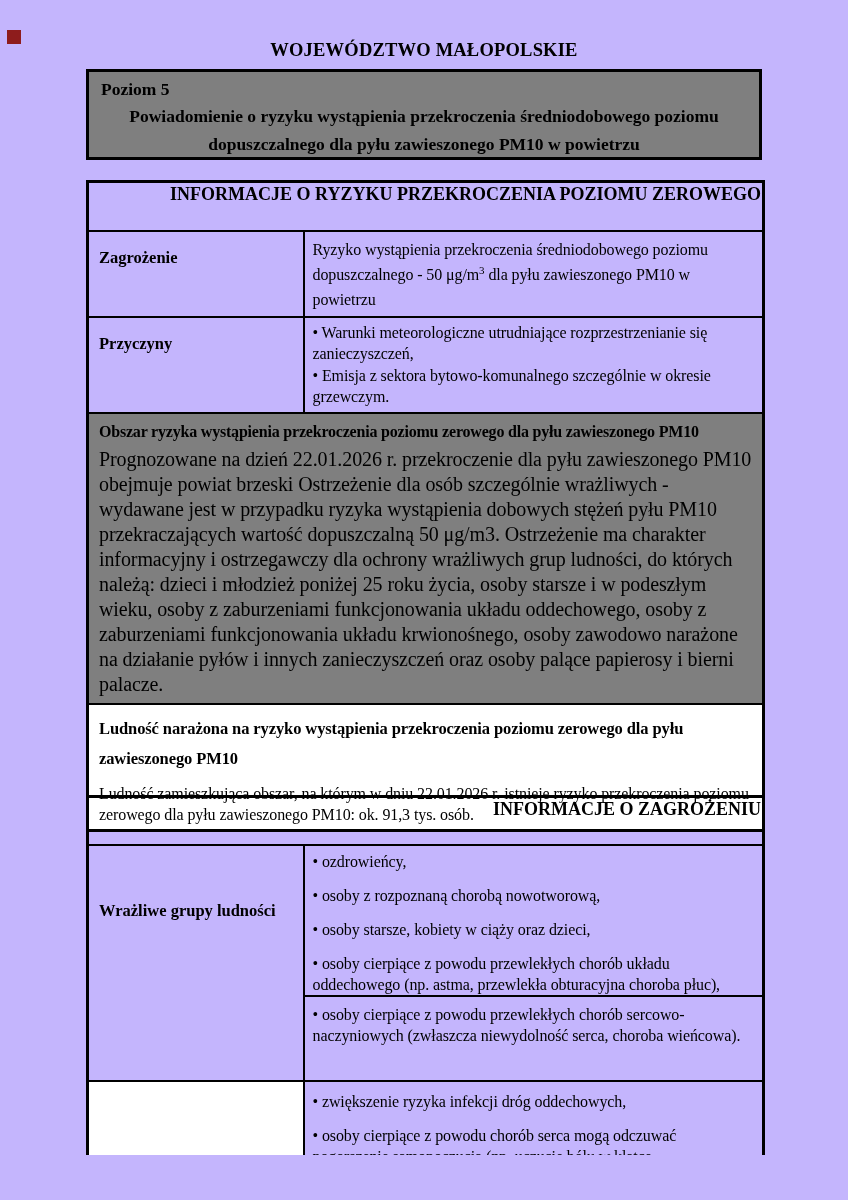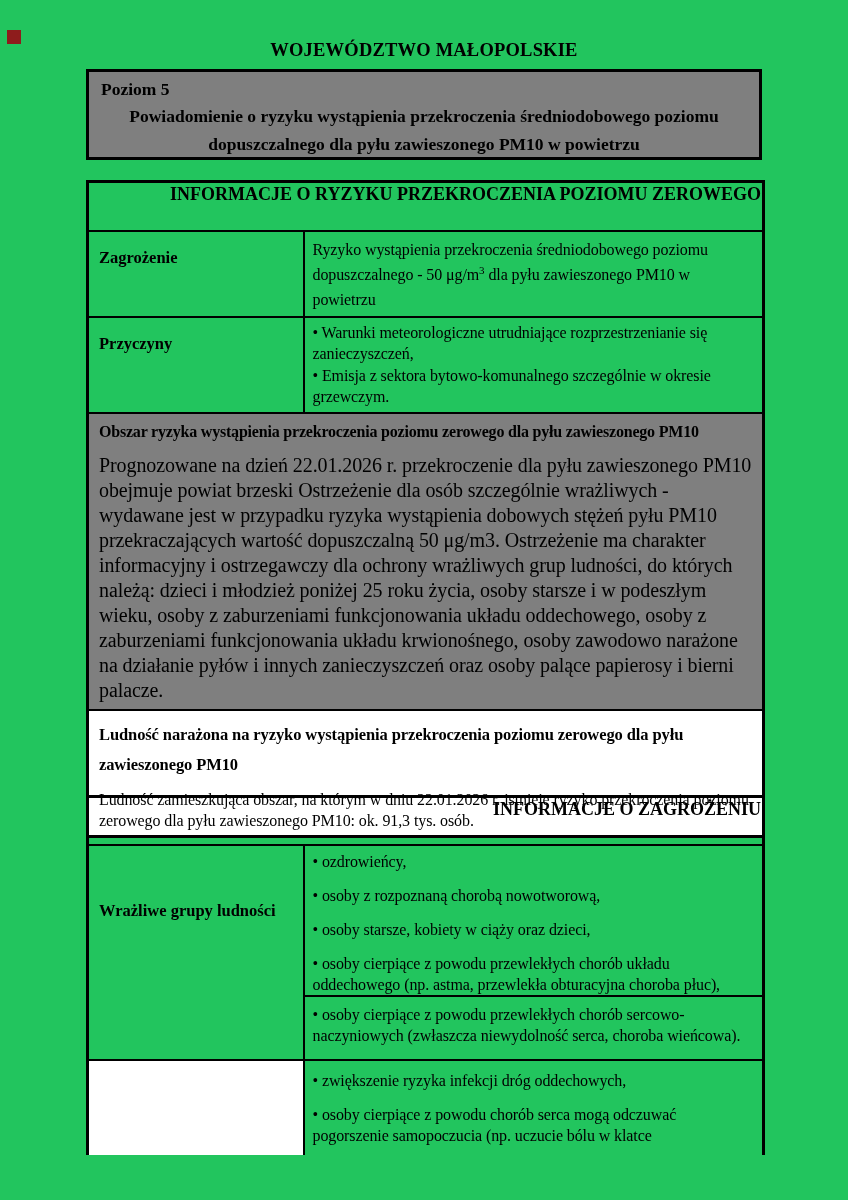--- a/index.html
+++ b/index.html
@@ -1,20 +1,20 @@
 <!DOCTYPE html>
 <html><head>
 <meta charset="utf-8">
 <style>
   html, body { margin: 0; padding: 0; background: #ffffff; }
   #page {
     position: relative;
     width: 848px;
     height: 1200px;
-    background: #22c55e;
+    background: #c4b5fd;
     font-family: "Liberation Serif", serif;
     color: #000000;
     overflow: hidden;
   }
   .red-square {
     position: absolute;
     left: 7px; top: 30px;
     width: 14px; height: 14px;
     background: #8e1c1c;
   }
@@ -85,21 +85,21 @@
   td.gray-cell {
     background: #7f7f7f;
     padding: 7px 10px 6px 10px;
     height: 203px;
   }
   .gray-hdr {
     font-weight: bold;
     font-size: 16px;
     letter-spacing: -0.2px;
     line-height: 22px;
-    margin-bottom: 10px;
+    margin-bottom: 4px;
     white-space: nowrap;
   }
   .gray-body { font-size: 20px; letter-spacing: -0.1px; line-height: 25px; }
 
   td.pop-cell { padding: 9px 10px 4px 10px; height: 116px; background: #ffffff; }
   .pop-hdr { font-weight: bold; font-size: 16.5px; line-height: 30px; letter-spacing: -0.1px; }
   .pop-body { font-size: 16px; letter-spacing: -0.1px; line-height: 21px; margin-top: 9px; }
 
   td.hdr-cell2 { height: 48px; }
   td.vuln-label-cell {
@@ -110,21 +110,21 @@
     line-height: 22px;
     white-space: nowrap;
   }
   td.bullets-cell {
     font-size: 16px;
     letter-spacing: -0.1px;
     padding: 5px 8px 0 8px;
     line-height: 21px;
   }
   td.cell-a { height: 147px; }
-  td.cell-b { height: 64px; padding-top: 7px; }
+  td.cell-b { height: 85px; padding-top: 7px; }
   td.cell-c { height: 160px; padding-top: 9px; }
   .bullet-spaced { margin-bottom: 13px; }
   .bullet-spaced:last-child { margin-bottom: 0; }
   td.empty-label-cell { background: #ffffff; }
 </style>
 </head>
 <body>
 
 <div id="page">
 

